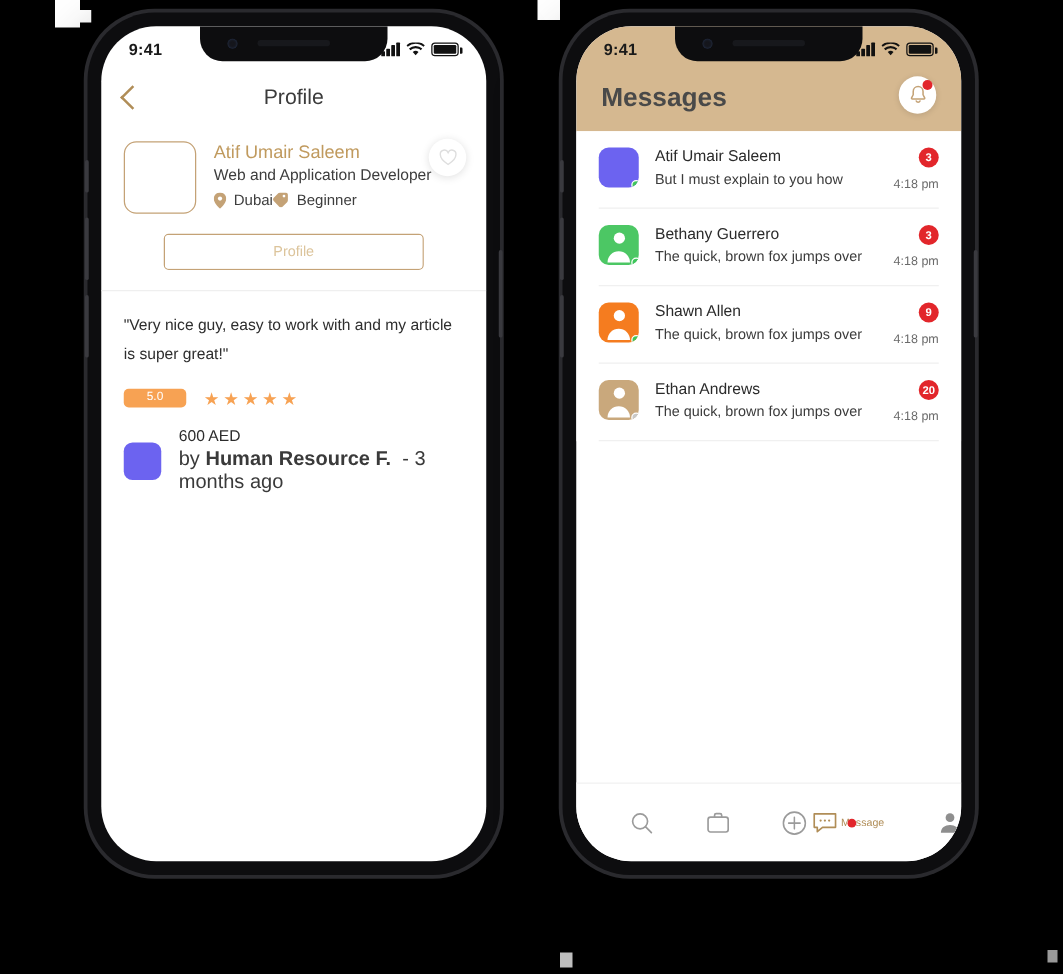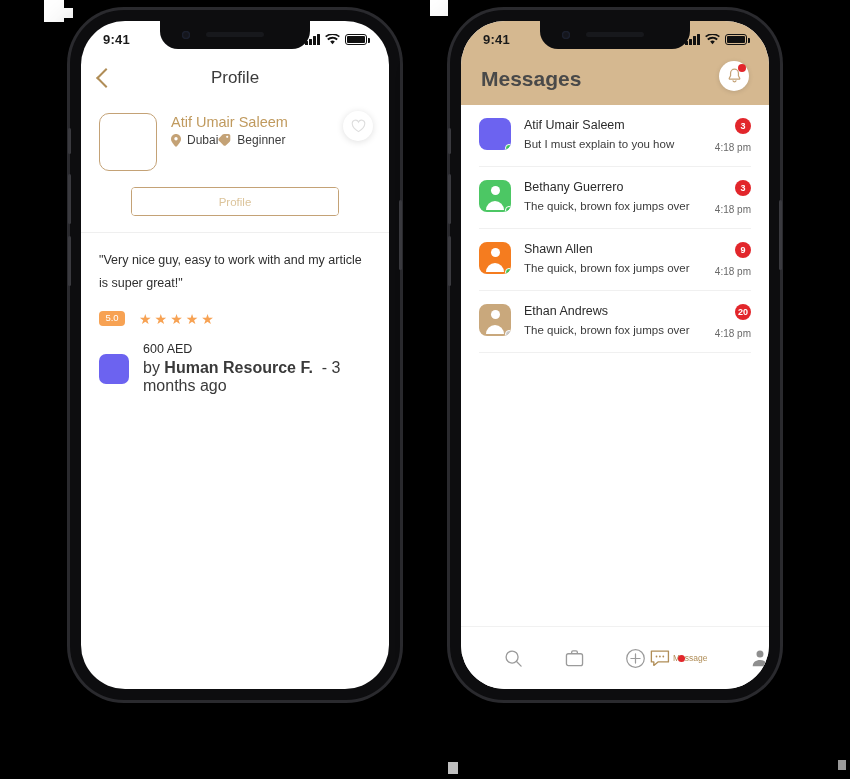--- a/index.html
+++ b/index.html
@@ -113,21 +113,21 @@
   .tab.inactive{background:#fff;color:#dcc49b;}
   .tab.active{background:#c4a276;color:#fff;}
 
   .divider{height:1px;background:#efefef;margin-top:16px;}
 
   .review{padding:16px 18px 0 18px;}
   .review-text{font-size:12.5px;color:#2e2e2e;line-height:1.85;}
   .rating-row{display:flex;align-items:center;gap:14px;margin-top:16px;}
   .score{
     background:#f7a253;color:#fff;font-size:9.5px;border-radius:4px;
-    padding:2px 4px;line-height:1.15;min-width:18px;text-align:center;
+    padding:2px 16px;line-height:1.15;min-width:18px;text-align:center;
   }
   .stars{display:flex;gap:3px;color:#f7a253;font-size:14px;line-height:1;}
   .job-row{display:flex;align-items:center;gap:14px;margin-top:16px;}
   .job-thumb{width:30px;height:30px;border-radius:7px;background:#6c63f0;flex:none;}
   .job-price{font-size:12.5px;color:#2c2c2c;margin-bottom:3px;}
   .job-by{font-size:16px;color:#3a3a3a;}
   .job-by b{font-weight:700;}
 
   
   .msg-head{
@@ -214,20 +214,21 @@
 
       <div class="nav">
         <div class="back-chevron"></div>
         <div class="nav-title">Profile</div>
       </div>
 
       <div class="profile-card">
         <div class="avatar-box"></div>
         <div class="pinfo">
           <div class="pname">Atif Umair Saleem</div>
+          <div class="prole">Web and Application Developer</div>
           <div class="pmeta">
             <span class="mi">
               <svg width="10" height="13" viewBox="0 0 10 13">
                 <path d="M5 0C2.2 0 0 2.2 0 5c0 3.6 5 8 5 8s5-4.4 5-8c0-2.8-2.2-5-5-5z" fill="#c4a276"></path>
                 <circle cx="5" cy="4.8" r="1.7" fill="#fff"></circle>
               </svg>
               <span>Dubai</span>
             </span>
             <span class="mi">
               <svg width="13" height="12" viewBox="0 0 13 12">

